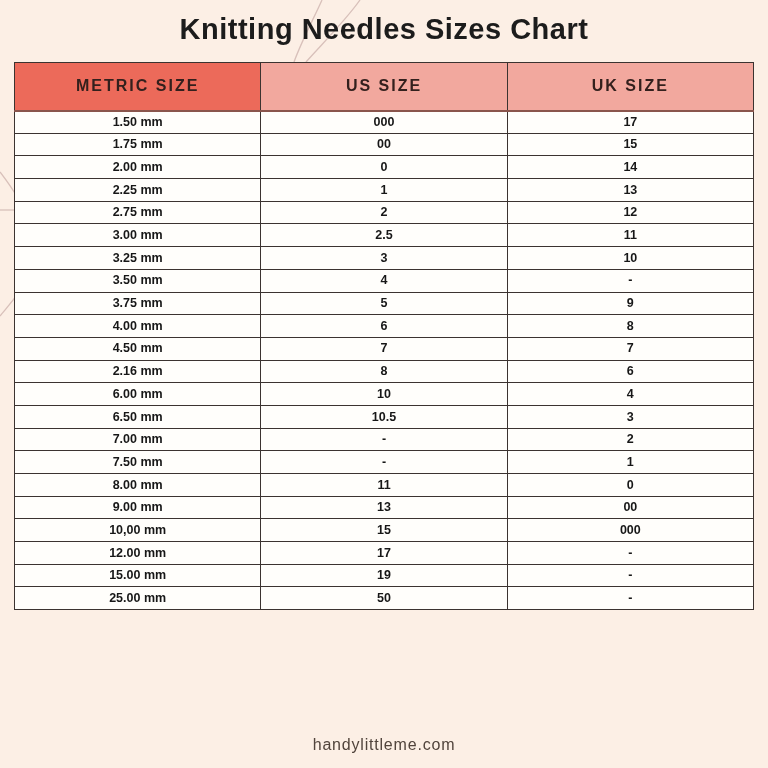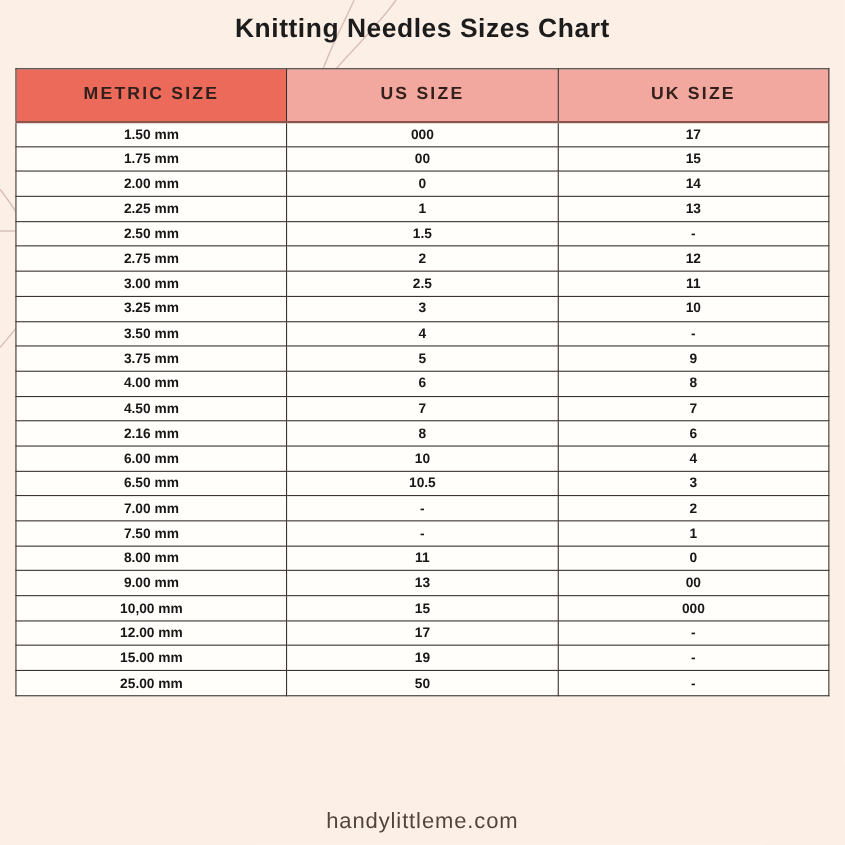--- a/index.html
+++ b/index.html
@@ -28,21 +28,21 @@
     inset: 0;
     z-index: 0;
     pointer-events: none;
   }
   .page-title {
     position: absolute;
     top: 13px;
     left: 0;
     width: 100%;
     text-align: center;
-    font-size: 24px;
+    font-size: 29px;
     font-weight: bold;
     letter-spacing: 0.5px;
     color: var(--title-text);
     z-index: 2;
   }
   table.size-chart {
     position: absolute;
     left: 14px;
     top: 62px;
     width: 740px;
@@ -76,21 +76,21 @@
     color: var(--cell-text);
     background: var(--row-bg);
     line-height: 1;
   }
   .footer-url {
     position: absolute;
     top: 736px;
     left: 0;
     width: 100%;
     text-align: center;
-    font-size: 20px;
+    font-size: 16px;
     letter-spacing: 0.8px;
     color: var(--footer-text);
     z-index: 2;
   }
 </style>
 </head>
 <body>
 
 <svg class="decoration-layer" width="768" height="768" viewBox="0 0 768 768" aria-hidden="true">
   <path d="M322 0 C314 18, 302 40, 294 62" fill="none" stroke="rgba(158,116,116,0.38)" stroke-width="1.3"></path>
@@ -124,25 +124,20 @@
         <td>2.00 mm</td>
         <td>0</td>
         <td>14</td>
       </tr>
       <tr>
         <td>2.25 mm</td>
         <td>1</td>
         <td>13</td>
       </tr>
       <tr>
-        <td>2.50 mm</td>
-        <td>1.5</td>
-        <td>-</td>
-      </tr>
-      <tr>
         <td>2.75 mm</td>
         <td>2</td>
         <td>12</td>
       </tr>
       <tr>
         <td>3.00 mm</td>
         <td>2.5</td>
         <td>11</td>
       </tr>
       <tr>

